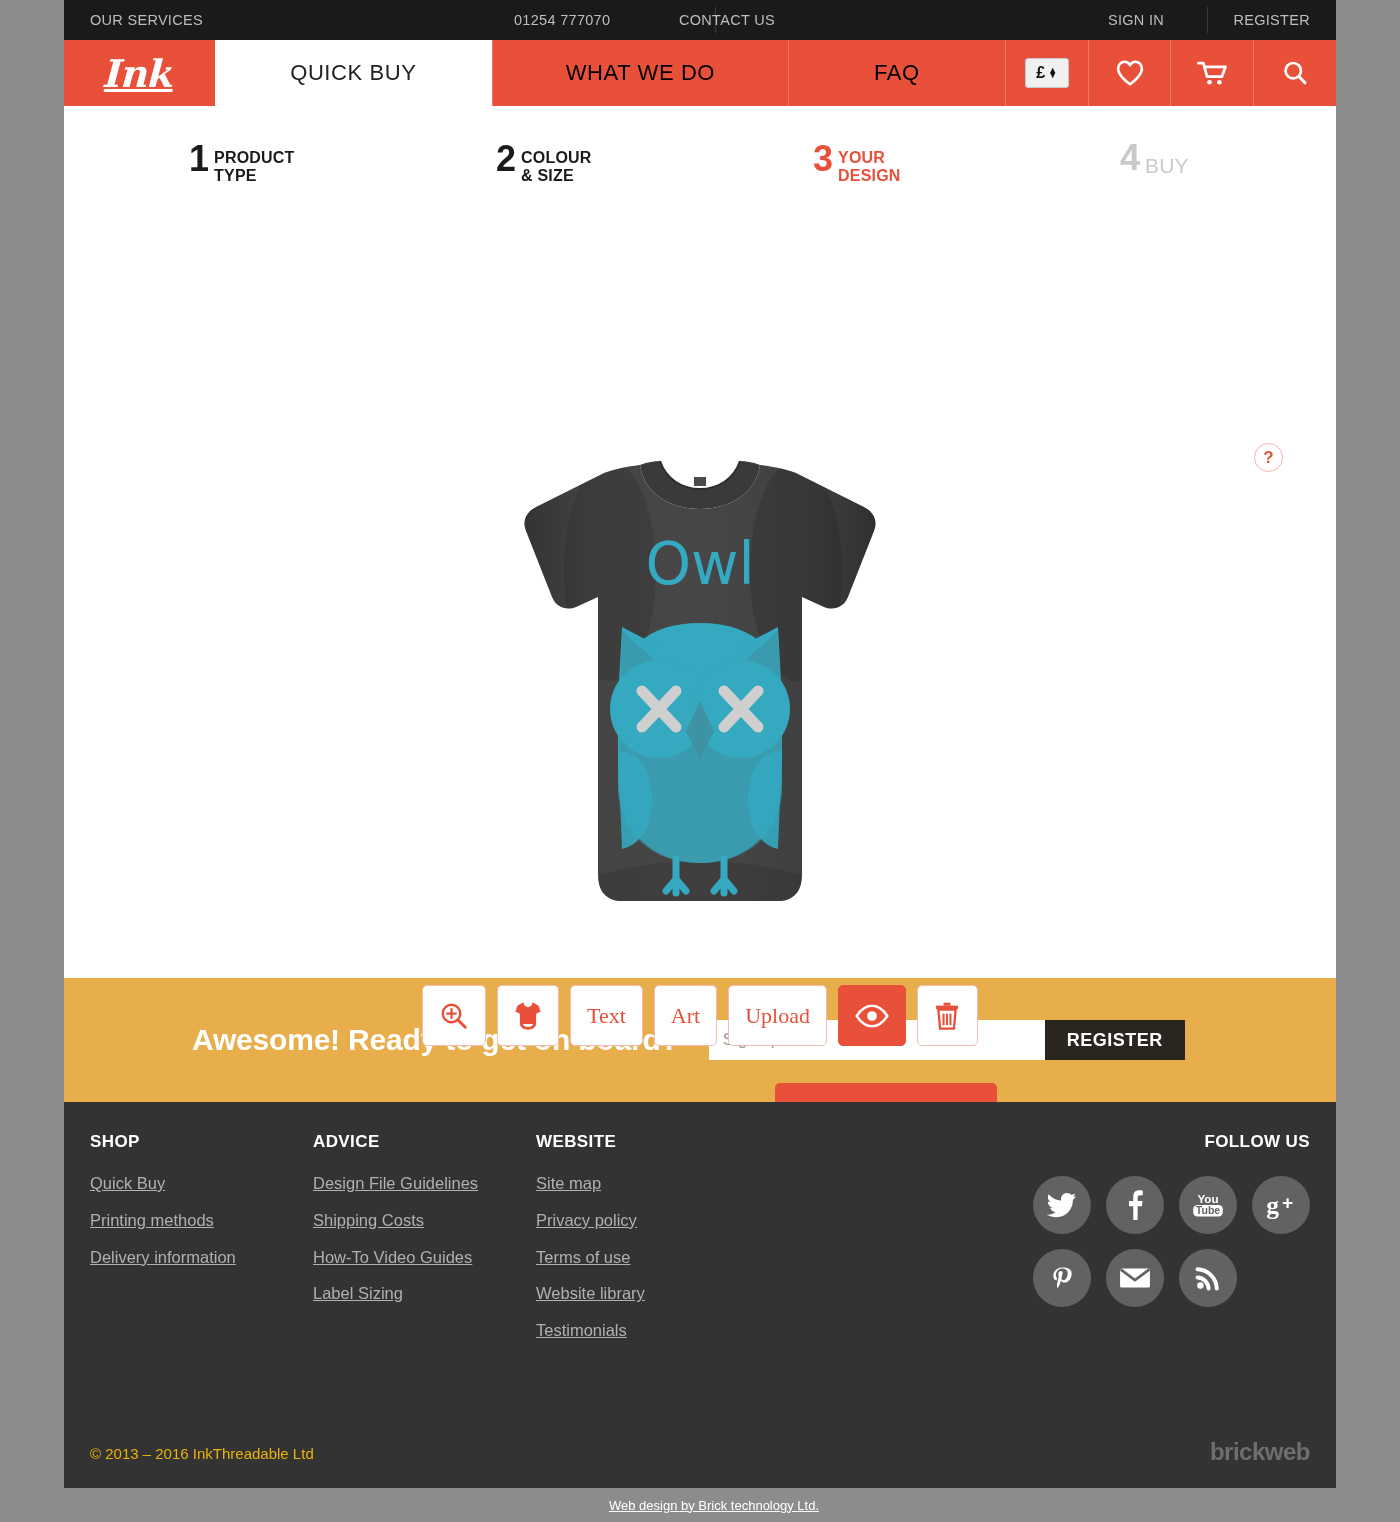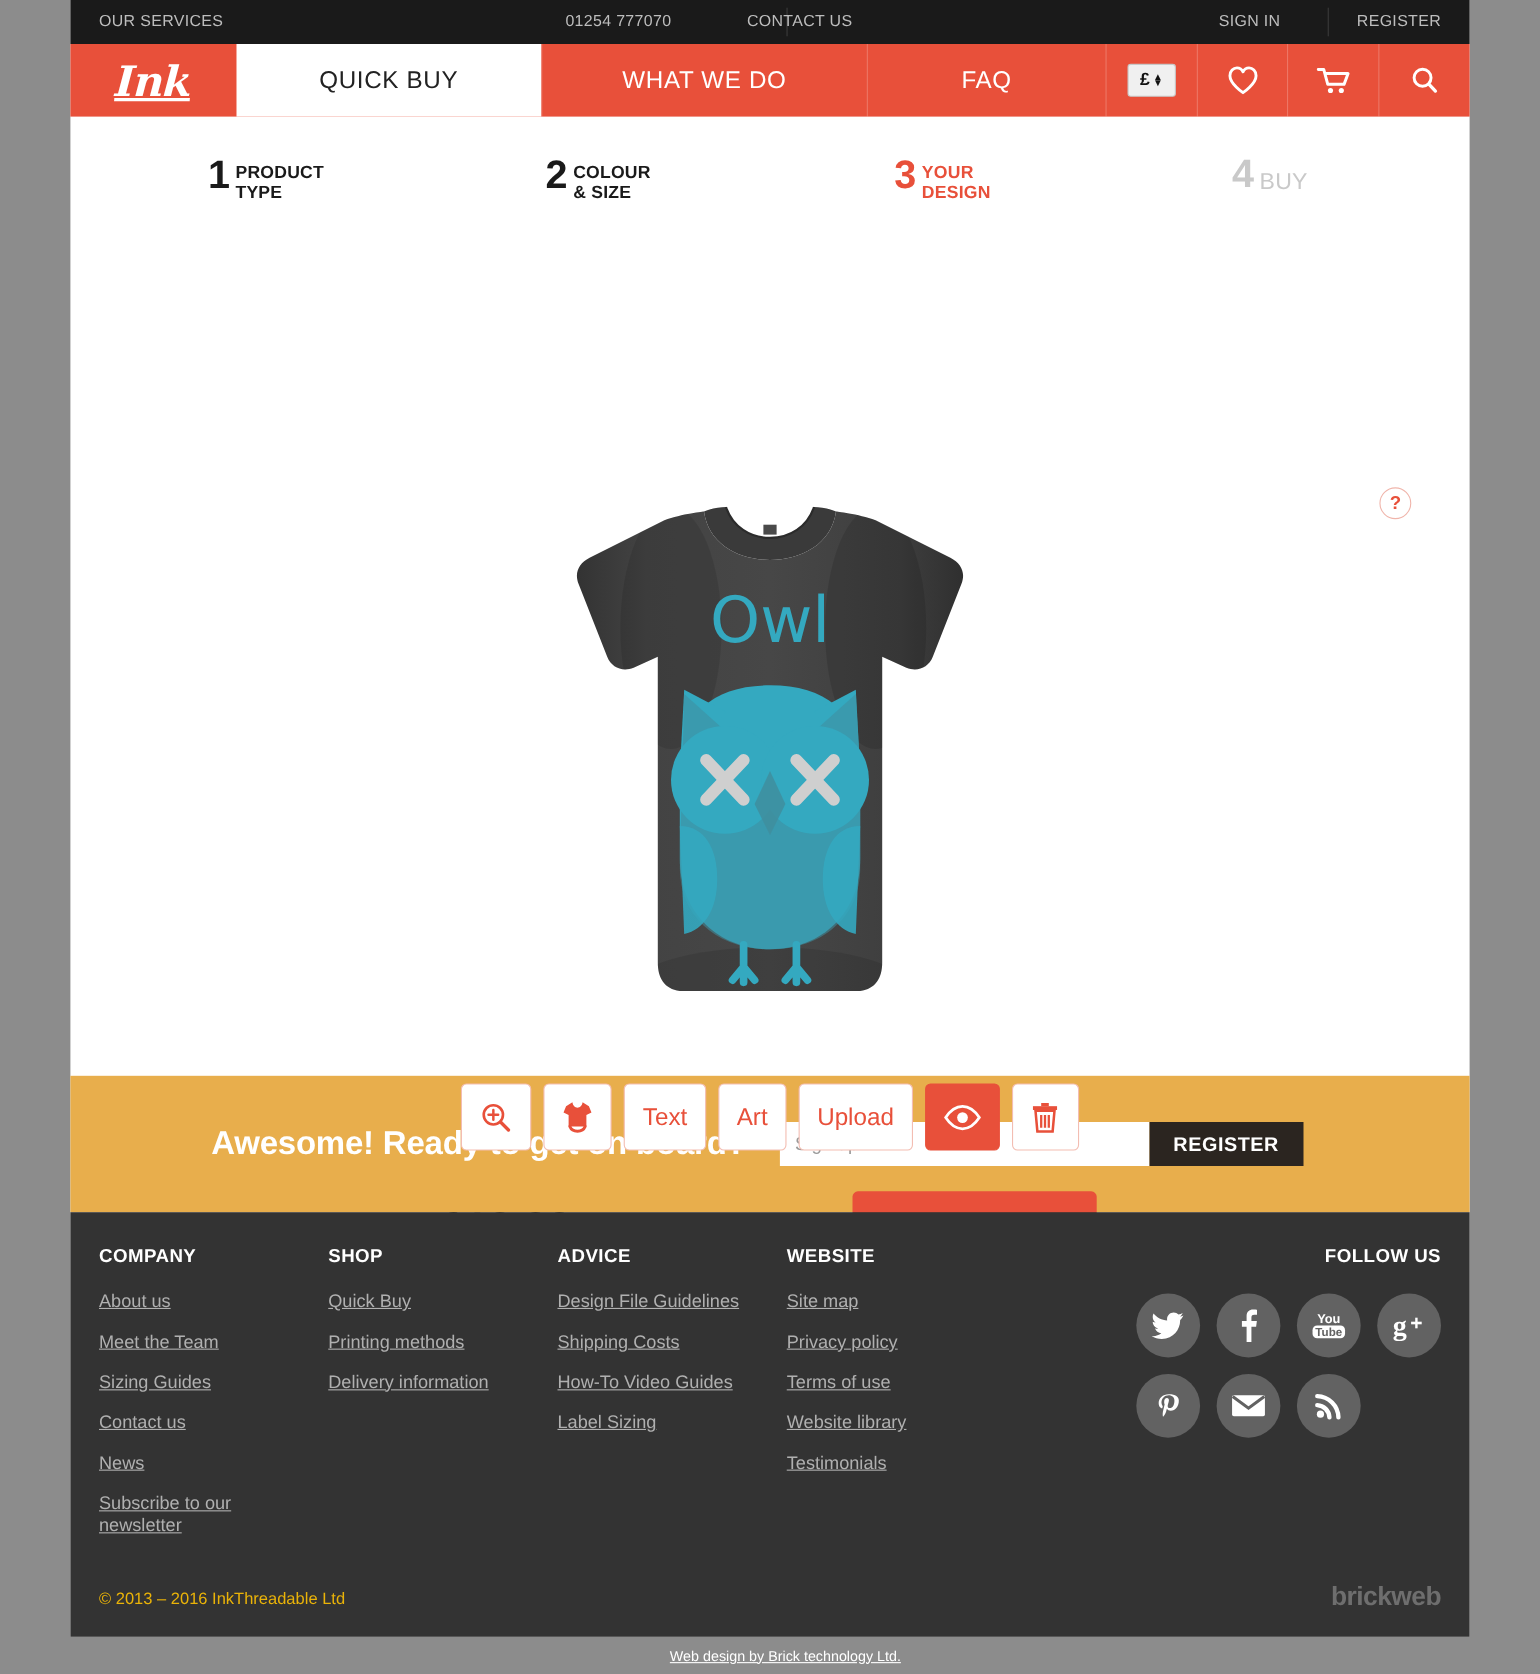--- a/index.html
+++ b/index.html
@@ -42,21 +42,21 @@
     width: 155px; display: flex; align-items: center; justify-content: center;
     color: #fff;
   }
   .logo-text {
     font-family: "DejaVu Serif", serif;
     font-style: italic; font-weight: bold; font-size: 38px;
     color: #fff; letter-spacing: -1px; transform: skewX(-4deg);
   }
   .nav-item {
     flex: 0 0 auto; display: flex; align-items: center; justify-content: center;
-    color: #ffffff; font-size: 22px; letter-spacing: .6px; text-decoration: none;
+    color: #000000; font-size: 22px; letter-spacing: .6px; text-decoration: none;
     border-left: 1px solid rgba(255,255,255,.22);
   }
   .nav-quickbuy { width: 277px; background: #fff; color: #222; border-left: none; }
   .nav-whatwedo { width: 296px; }
   .nav-faq { width: 217px; }
   .nav-icon {
     width: 85px; display: flex; align-items: center; justify-content: center;
     border-left: 1px solid rgba(255,255,255,.22); color: #fff; cursor: pointer;
   }
   .currency-sel {
@@ -94,21 +94,21 @@
     font-size: 17px; font-weight: bold; cursor: pointer; background: #fff;
   }
   .shirt-wrap {
     position: absolute; left: 0; right: 0; top: 240px;
     display: flex; justify-content: center; text-decoration: underline;
   }
 
   
   .toolbar {
     position: absolute; left: 0; right: 0; top: 774px;
-    display: flex; justify-content: center; gap: 11px;
+    display: flex; justify-content: center; gap: 11px; font-family: Liberation Serif, serif;
   }
   .tool {
     height: 61px; border: 1px solid #f3bdb2; border-radius: 5px;
     background: #fff; color: #e8503a; display: flex; align-items: center;
     justify-content: center; font-size: 22px; cursor: pointer;
     padding: 0 16px; min-width: 61px;
   }
   .tool.active { background: #e8503a; border-color: #e8503a; color: #fff; }
 
   
@@ -394,29 +394,20 @@
     <div class="news-title">Awesome! Ready to get on board?</div>
     <div class="news-form">
       <input class="news-input" type="text" placeholder="Sign up" style="">
       <button class="news-btn">REGISTER</button>
     </div>
   </div>
 
   <div class="footer">
     <div class="fcols">
 
-      <div class="fcol fcol-1">
-        <div class="fhead">COMPANY</div>
-        <a class="flink" href="#">About us</a>
-        <a class="flink" href="#">Meet the Team</a>
-        <a class="flink" href="#">Sizing Guides</a>
-        <a class="flink" href="#">Contact us</a>
-        <a class="flink" href="#">News</a>
-        <a class="flink" href="#">Subscribe to our newsletter</a>
-      </div>
 
       <div class="fcol fcol-2">
         <div class="fhead">SHOP</div>
         <a class="flink" href="#">Quick Buy</a>
         <a class="flink" href="#">Printing methods</a>
         <a class="flink" href="#">Delivery information</a>
       </div>
 
       <div class="fcol fcol-3">
         <div class="fhead">ADVICE</div>

